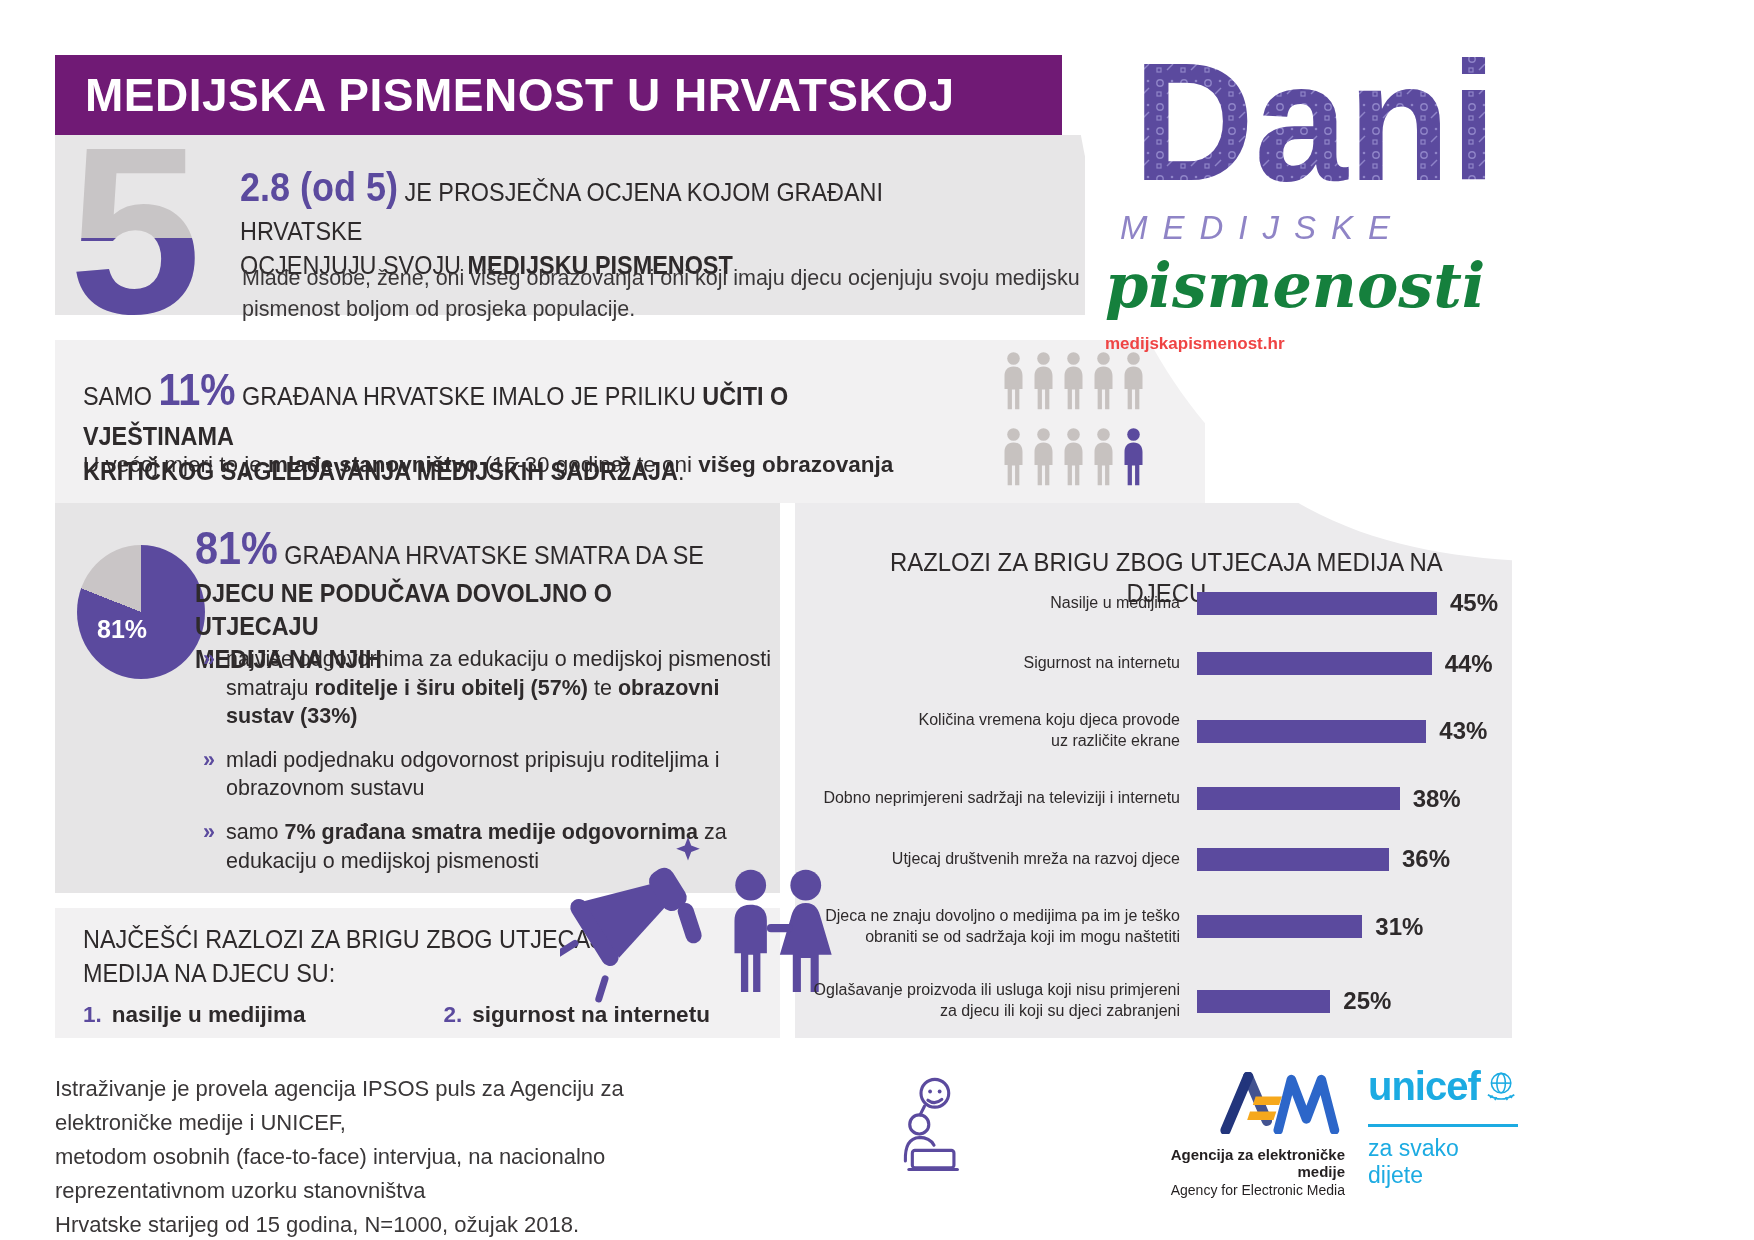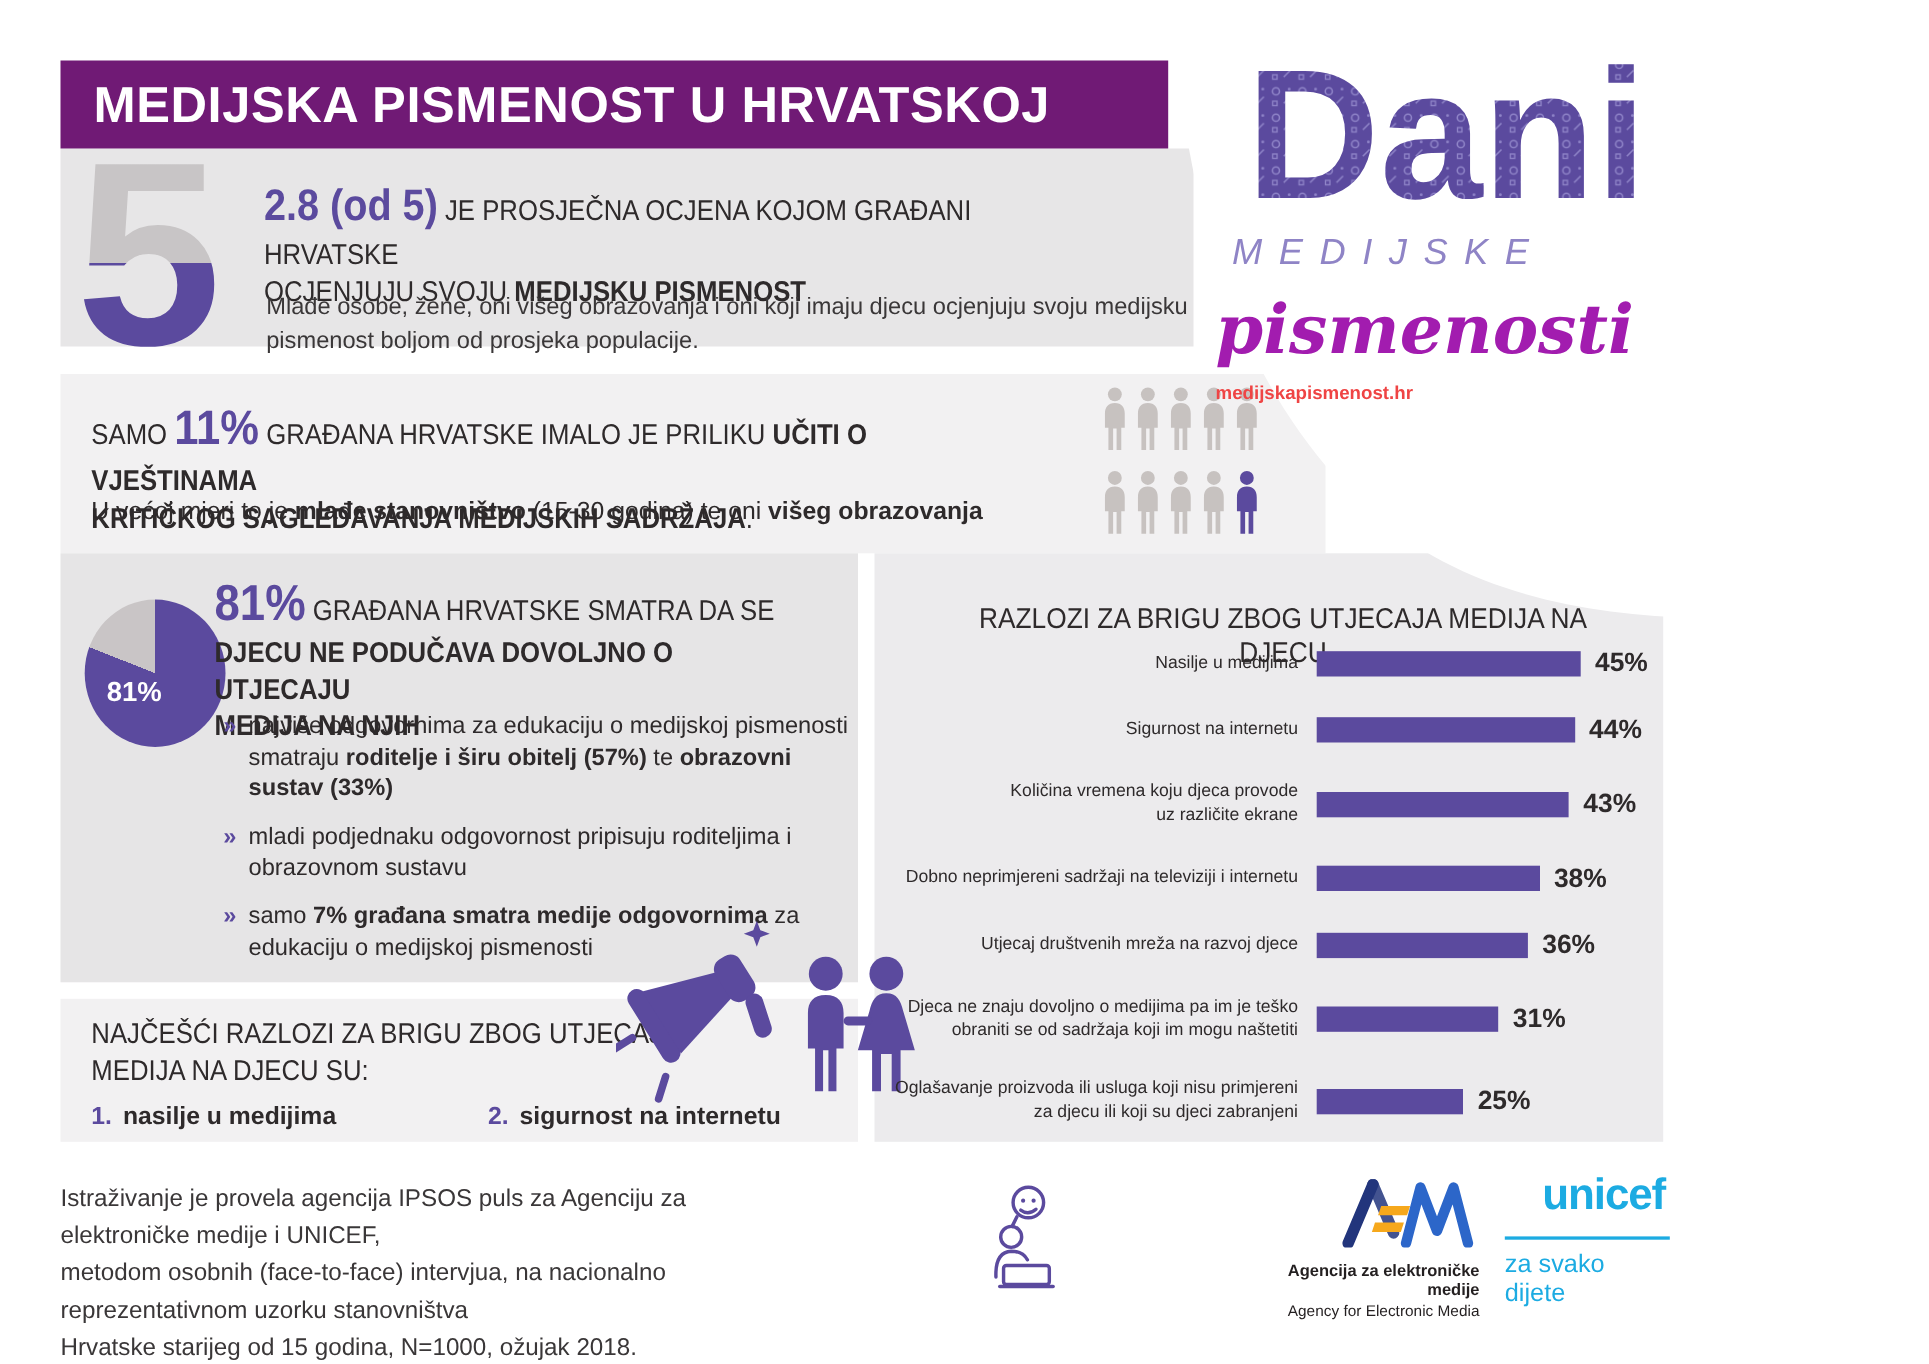--- a/index.html
+++ b/index.html
@@ -58,32 +58,32 @@
             flex-direction:column;justify-content:space-between;}
   .bar-row{display:flex;align-items:center;}
   .bar-label{width:385px;text-align:right;font-size:16px;line-height:1.3;white-space:pre-line;
              padding-right:17px;flex:none;color:#2e2a2b;}
   .bar{height:23px;background:#5B4A9E;flex:none;}
   .bar-pct{font-size:24px;font-weight:bold;margin-left:13px;white-space:nowrap;}
   
   #brand{left:1105px;top:28px;width:430px;text-align:left;z-index:3;}
   #brand-sub{font-size:33px;color:#8F84C6;letter-spacing:15px;padding-left:15px;margin-top:-8px;font-style:italic;}
   #brand-script{font-family:"DejaVu Serif",serif;font-style:italic;font-weight:bold;
-                font-size:62px;color:#a21caf;margin-top:15px;}
+                font-size:62px;color:#15803d;margin-top:2px;}
   #brand-url{font-size:17px;color:#ef4444;margin-top:12px;font-weight:bold;}
   
   #source{left:55px;top:1072px;width:660px;font-size:22px;line-height:1.55;color:#3a3738;white-space:pre-line;}
   #logo-medijska{left:895px;top:1072px;display:flex;align-items:flex-end;}
   #logo-medijska .txt{margin-left:8px;margin-bottom:4px;font-size:25px;color:#5B4A9E;line-height:1.15;}
   #logo-medijska .txt .l2{font-weight:bold;}
   #logo-aem{left:1125px;top:1072px;width:220px;text-align:right;}
   #logo-aem .txt1{font-size:15px;font-weight:bold;color:#231f20;margin-top:8px;}
   #logo-aem .txt2{font-size:14px;color:#231f20;margin-top:2px;}
   #logo-unicef{left:1368px;top:1066px;width:150px;}
-  #unicef-row{display:flex;align-items:flex-start;margin-left:34px;}
+  #unicef-row{display:flex;align-items:flex-start;}
   #unicef-word{font-size:40px;font-weight:bold;color:#1CABE2;letter-spacing:-1px;line-height:1;}
   #unicef-rule{height:3px;background:#1CABE2;margin-top:16px;}
   #unicef-tag{font-size:23px;color:#1CABE2;margin-top:8px;}
 </style>
 </head>
 <body>
 
 <div id="canvas">
 
   <div id="block-score" class="block"></div>

